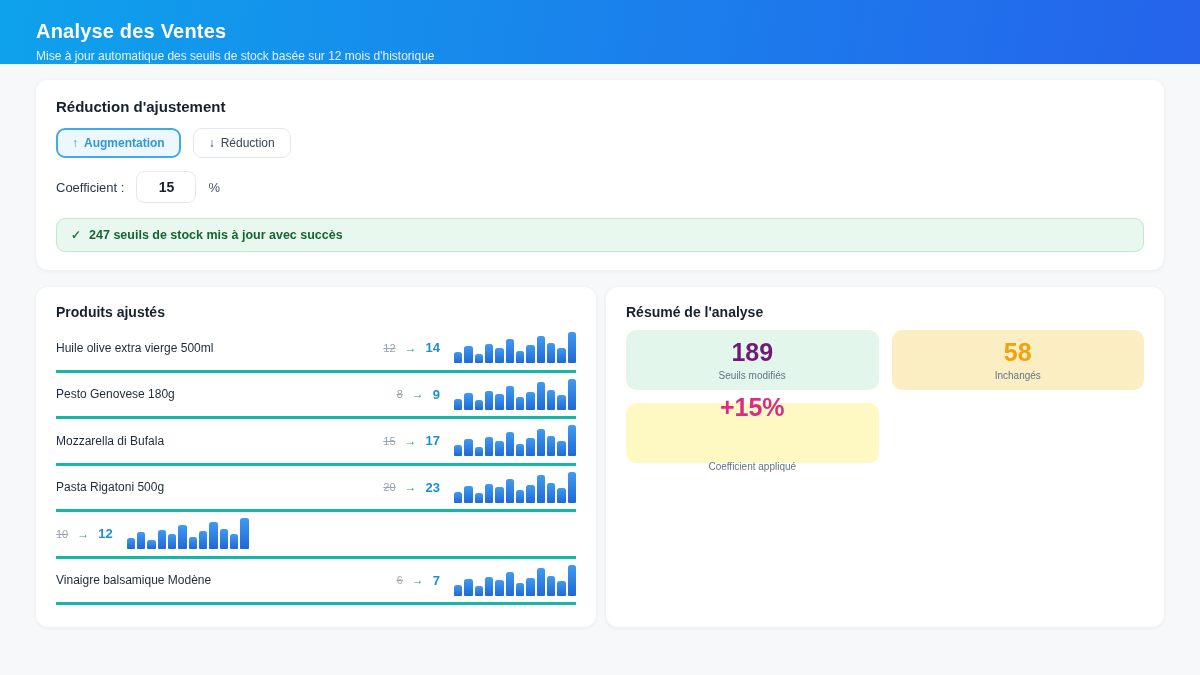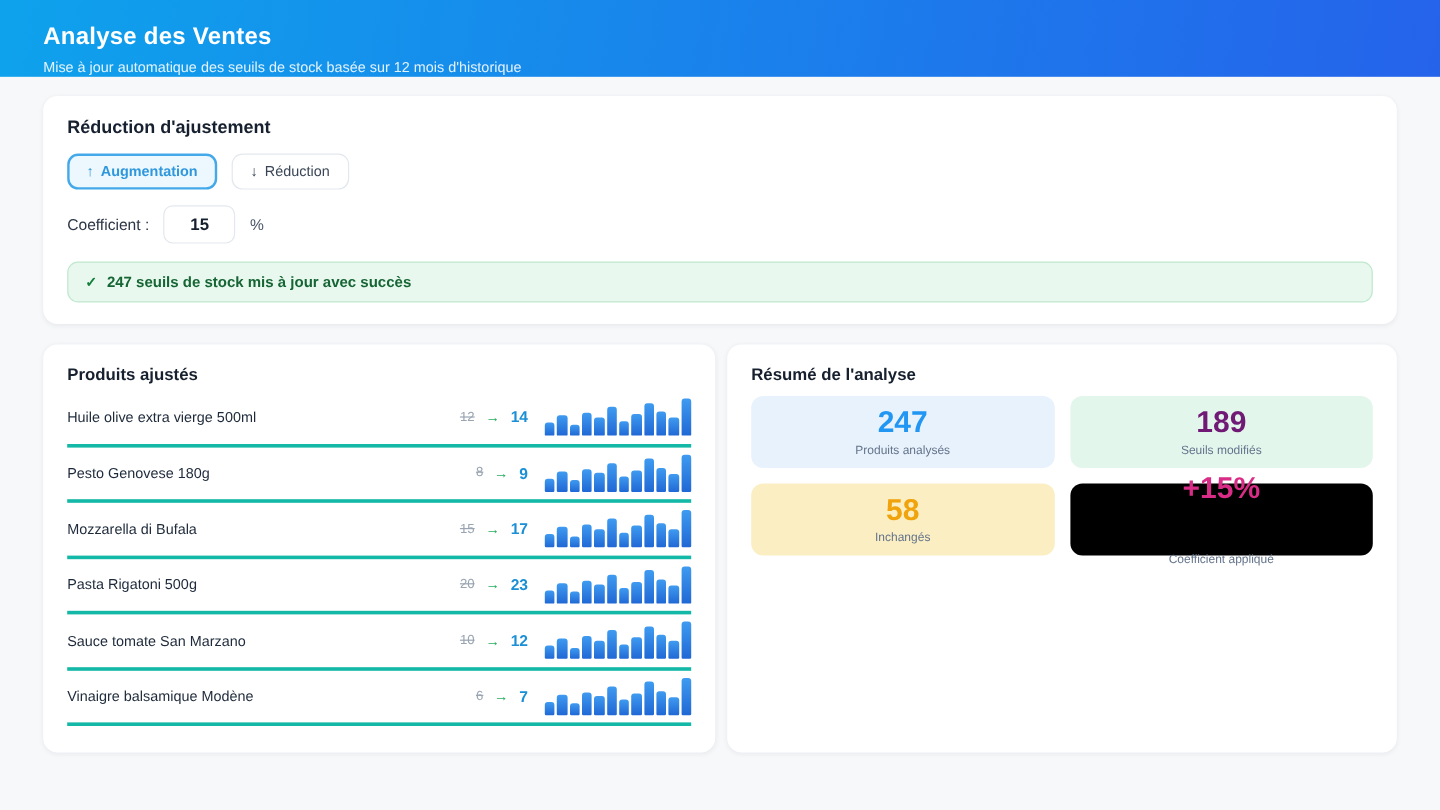--- a/index.html
+++ b/index.html
@@ -88,21 +88,21 @@
   }
 
   
   .stats-grid { display: grid; grid-template-columns: 1fr 1fr; gap: 13px; margin-top: 10px; }
   .stat-box { border-radius: 10px; height: 60px; display: flex; flex-direction: column; align-items: center; justify-content: center; }
   .stat-value { font-size: 25px; font-weight: bold; line-height: 1; }
   .stat-label { font-size: 10px; color: #64748b; margin-top: 5px; }
   .stat-blue  { background: #e8f2fc; } .stat-blue  .stat-value { color: #2196f3; }
   .stat-green { background: #e3f6ec; } .stat-green .stat-value { color: #701a75; }
   .stat-amber { background: #fbeec2; } .stat-amber .stat-value { color: #f0a30c; }
-  .stat-pink  { background: #000000; gap: 36px; } .stat-pink  .stat-value { color: #d92c87; }
+  .stat-pink  { background: #fef9c3; gap: 36px; } .stat-pink  .stat-value { color: #d92c87; }
 </style>
 </head>
 <body>
 
 <div class="header">
   <h1>Analyse des Ventes</h1>
   <div class="subtitle">Mise à jour automatique des seuils de stock basée sur 12 mois d'historique</div>
 </div>
 
 <div class="card params-card">
@@ -222,21 +222,20 @@
           <div class="bar" style="height: 40%;"></div>
           <div class="bar" style="height: 58%;"></div>
           <div class="bar" style="height: 88%;"></div>
           <div class="bar" style="height: 65%;"></div>
           <div class="bar" style="height: 48%;"></div>
           <div class="bar" style="height: 100%;"></div>
         </span>
     </div>
 
     <div class="prod-row">
-      <span class="prod-name">Sauce tomate San Marzano</span>
       <span class="prod-vals">
         <span class="old-val">10</span>
         <span class="arrow">→</span>
         <span class="new-val">12</span>
       </span>
       <span class="spark">
           <div class="bar" style="height: 35%;"></div>
           <div class="bar" style="height: 55%;"></div>
           <div class="bar" style="height: 30%;"></div>
           <div class="bar" style="height: 62%;"></div>
@@ -271,24 +270,20 @@
           <div class="bar" style="height: 65%;"></div>
           <div class="bar" style="height: 48%;"></div>
           <div class="bar" style="height: 100%;"></div>
         </span>
     </div>
   </div>
 
   <div class="card summary-card">
     <h2>Résumé de l'analyse</h2>
     <div class="stats-grid">
-      <div class="stat-box stat-blue">
-        <div class="stat-value">247</div>
-        <div class="stat-label">Produits analysés</div>
-      </div>
       <div class="stat-box stat-green">
         <div class="stat-value">189</div>
         <div class="stat-label">Seuils modifiés</div>
       </div>
       <div class="stat-box stat-amber">
         <div class="stat-value">58</div>
         <div class="stat-label">Inchangés</div>
       </div>
       <div class="stat-box stat-pink">
         <div class="stat-value">+15%</div>

